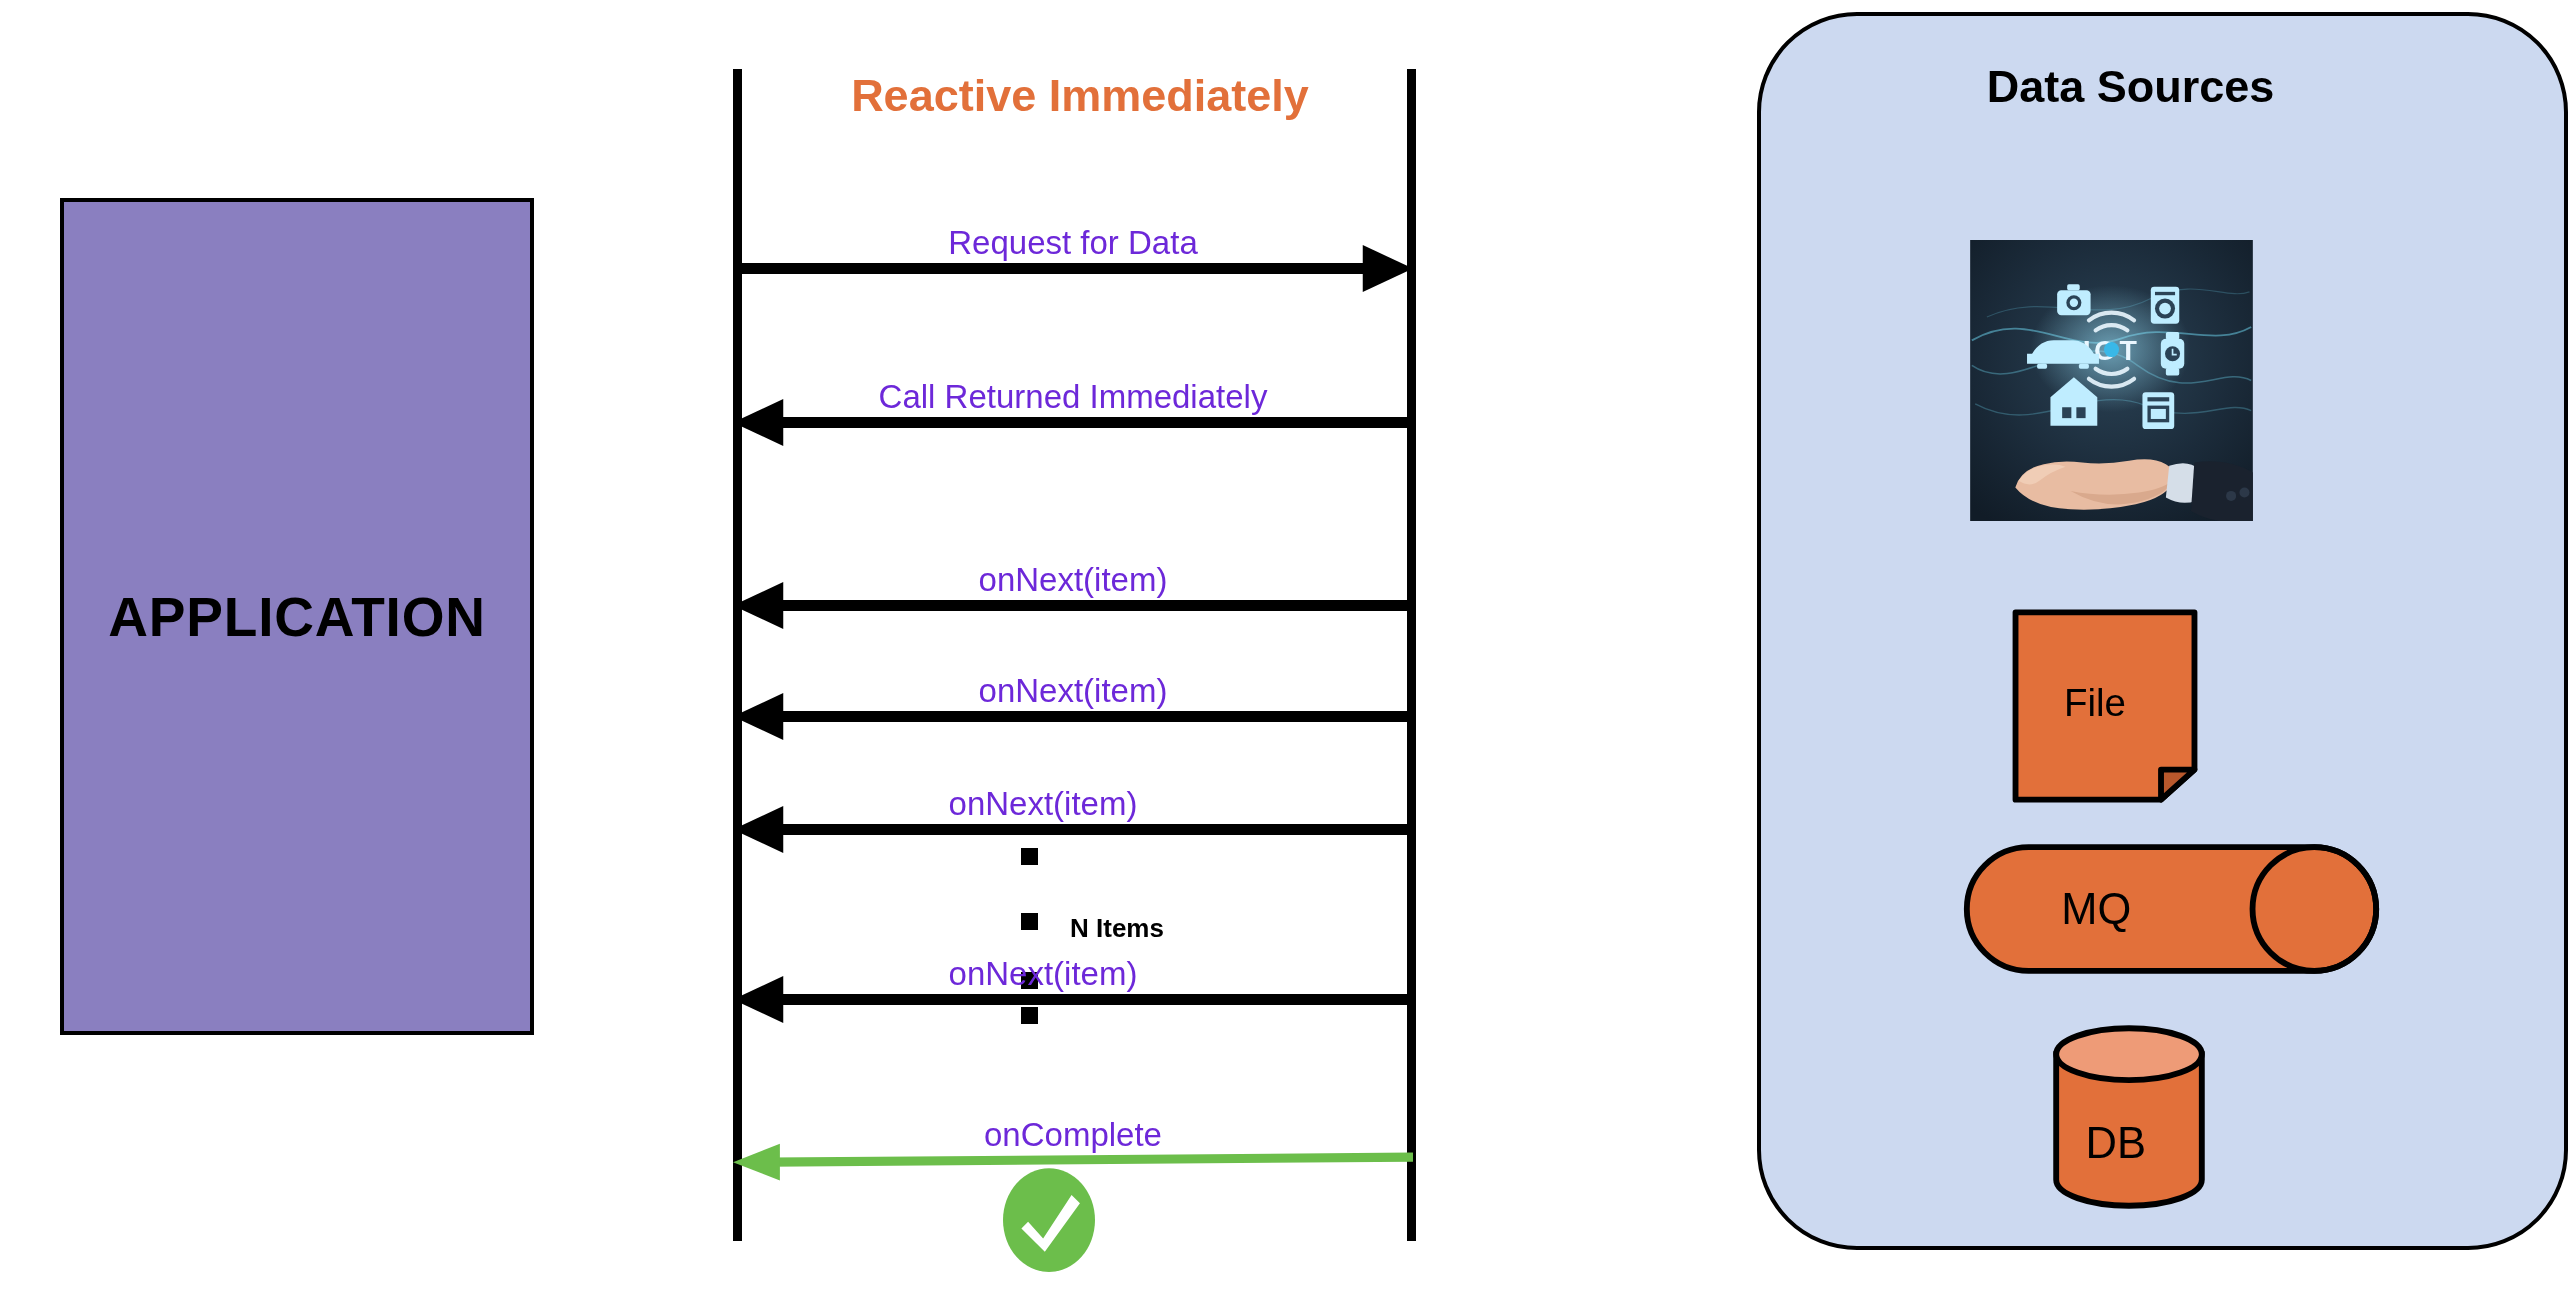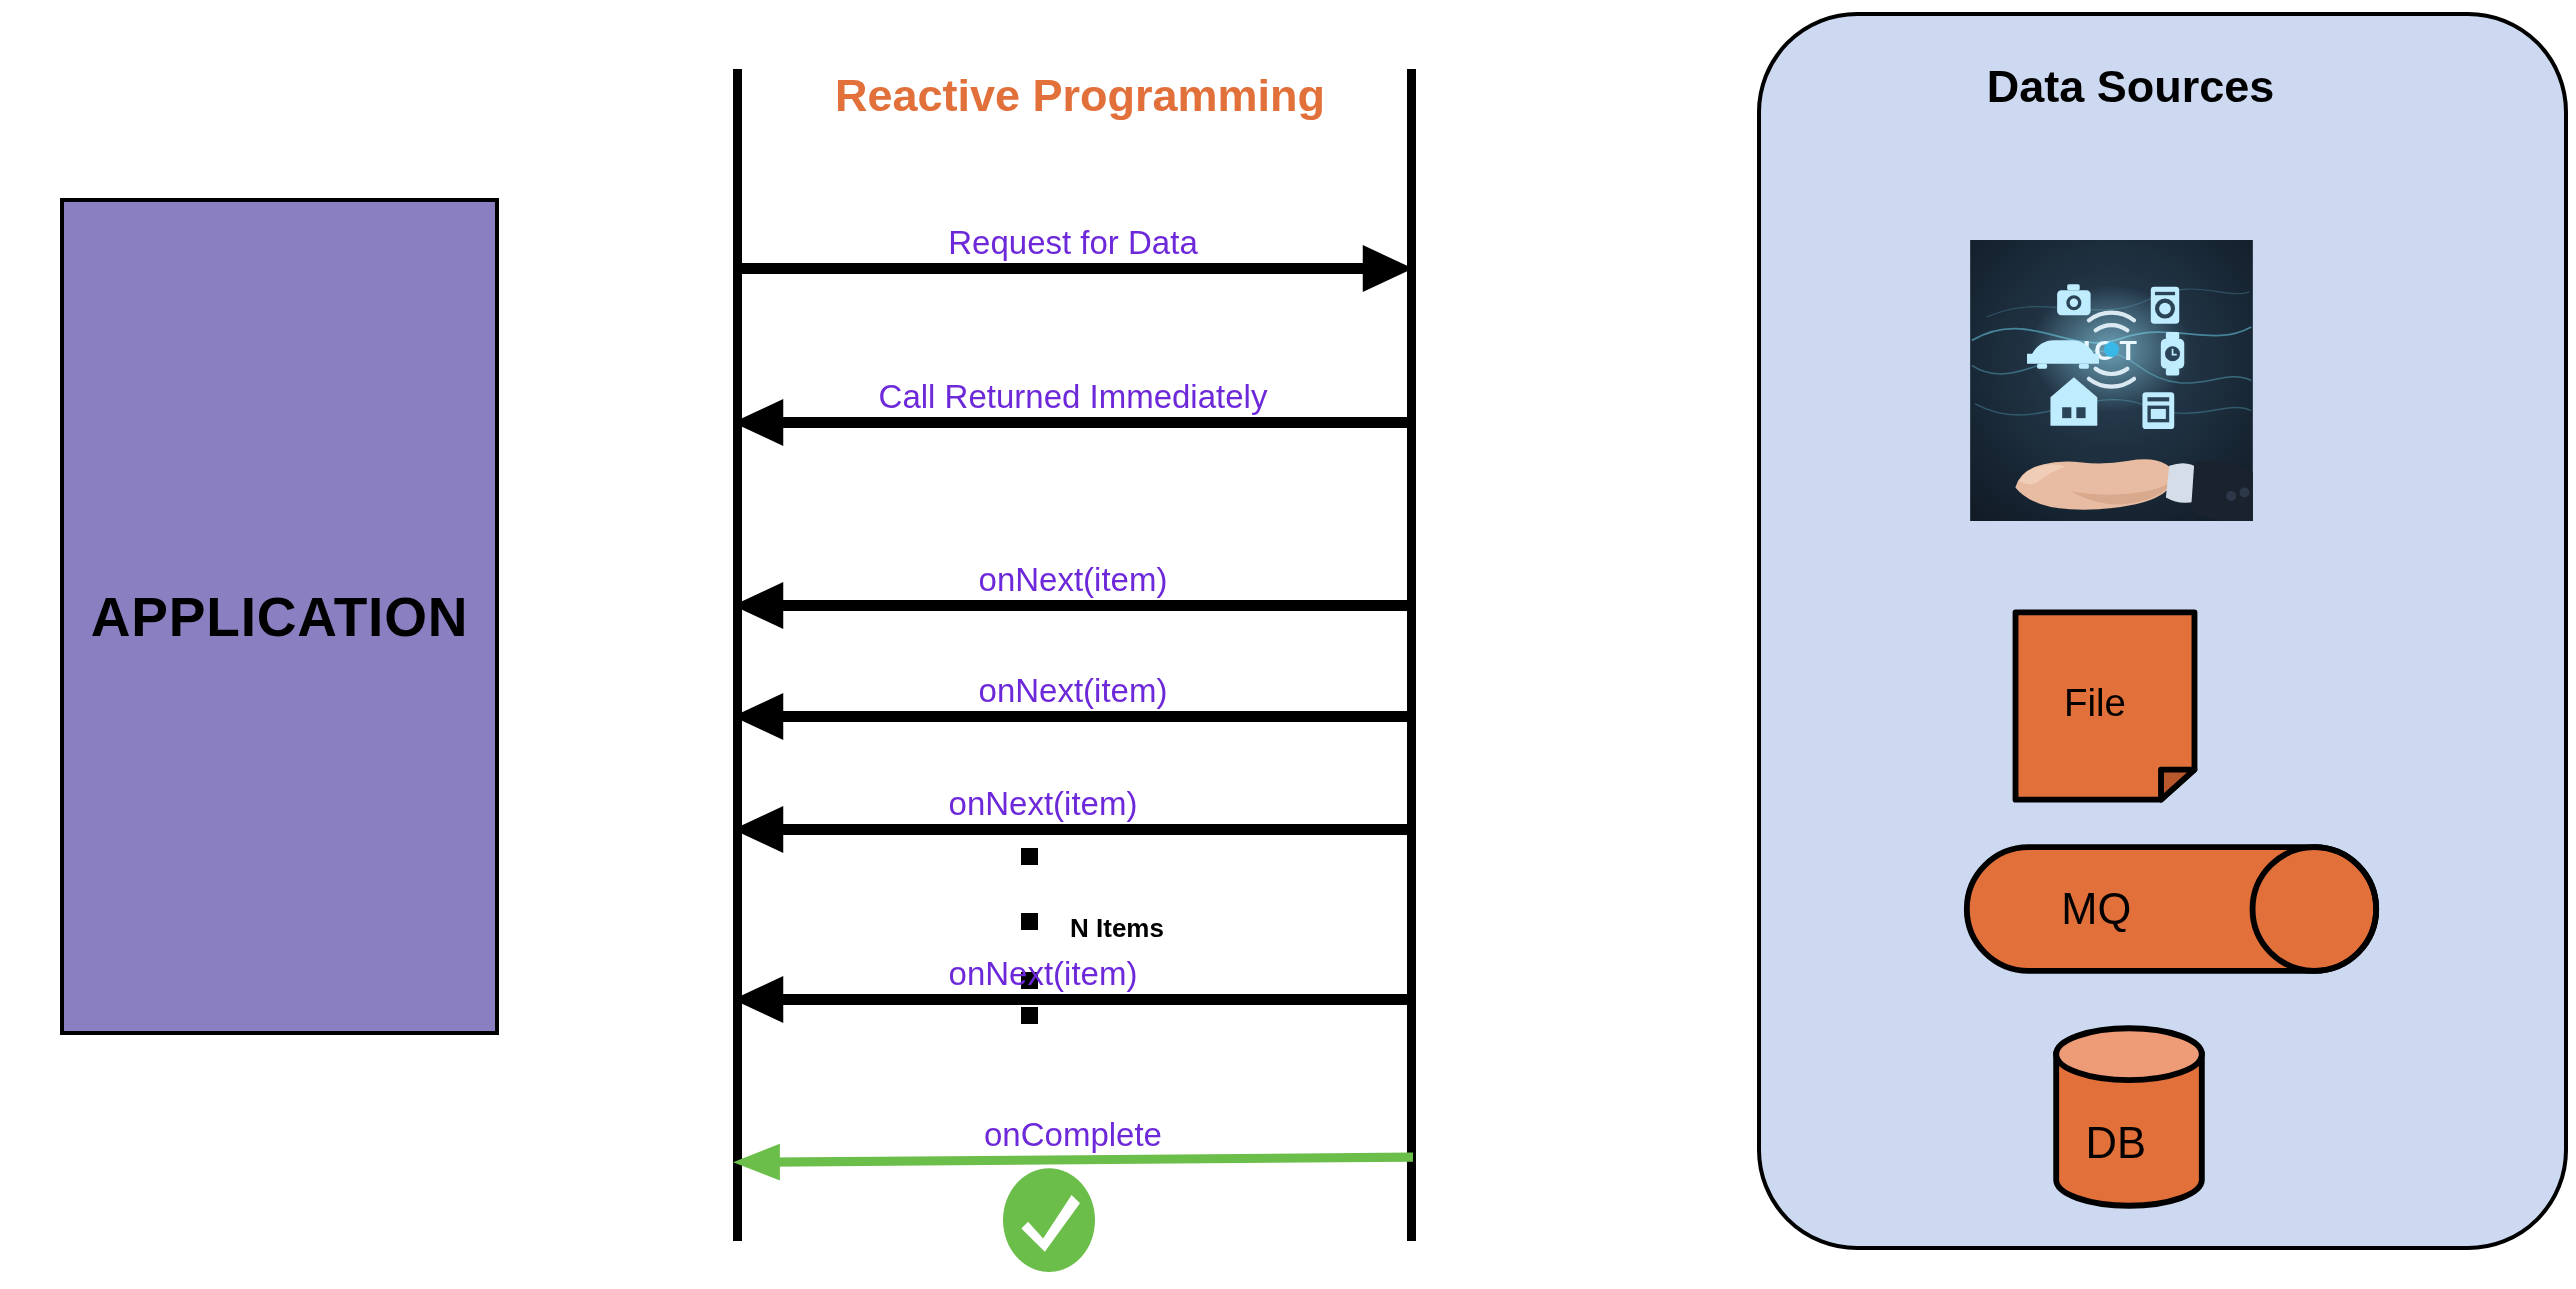--- a/index.html
+++ b/index.html
@@ -3,21 +3,21 @@
 <meta charset="utf-8">
 <style>
   html,body{margin:0;padding:0;background:#ffffff;}
   body{width:2576px;height:1290px;position:relative;overflow:hidden;
        font-family:"Liberation Sans",sans-serif;}
 
   #stage{position:absolute;left:0;top:0;width:2576px;height:1290px;}
 
   
   .app-box{
-    position:absolute;left:60px;top:198px;width:439px;height:837px;
+    position:absolute;left:60px;top:198px;width:474px;height:837px;
     background:#8A7FC0;border:4.2px solid #000;
     display:flex;align-items:center;justify-content:center;
     box-sizing:border-box;
   }
   .app-box .app-label{
     font-size:55px;font-weight:bold;color:#000;letter-spacing:0.8px;
     font-family:"Liberation Sans",sans-serif;
   }
 
   
@@ -74,21 +74,21 @@
 <body>
 
 <div id="stage">
 
   <div class="app-box">
     <span class="app-label">APPLICATION</span>
   </div>
 
   <div class="seq">
 
-    <div class="seq-title">Reactive Programming</div>
+    <div class="seq-title">Reactive Immediately</div>
 
     <div class="lifeline left"></div>
     <div class="lifeline right"></div>
 
     <div class="msg" style="left:30px;top:230px;width:680px;">
       <span class="msg-label">Request for Data</span>
       <svg width="680" height="47" viewBox="0 0 812 56">
         <line x1="0" y1="28" x2="764" y2="28" stroke="#000" stroke-width="13"></line>
         <polygon points="812,28 752,0 752,56" fill="#000"></polygon>
       </svg>

